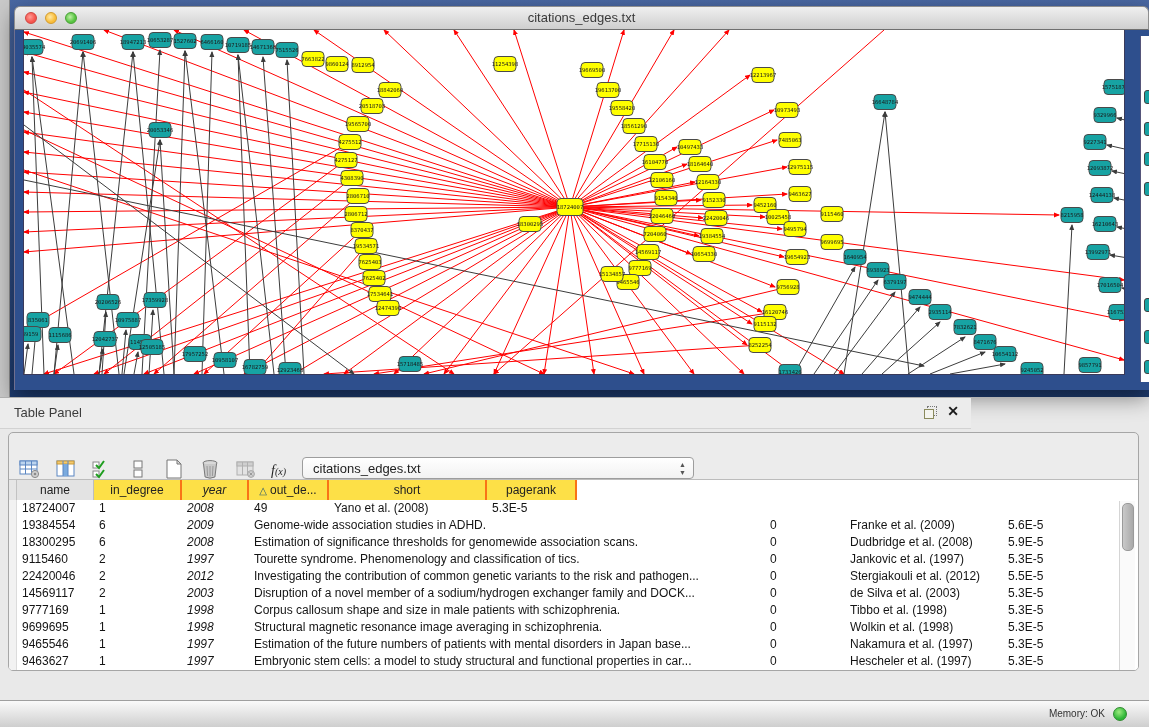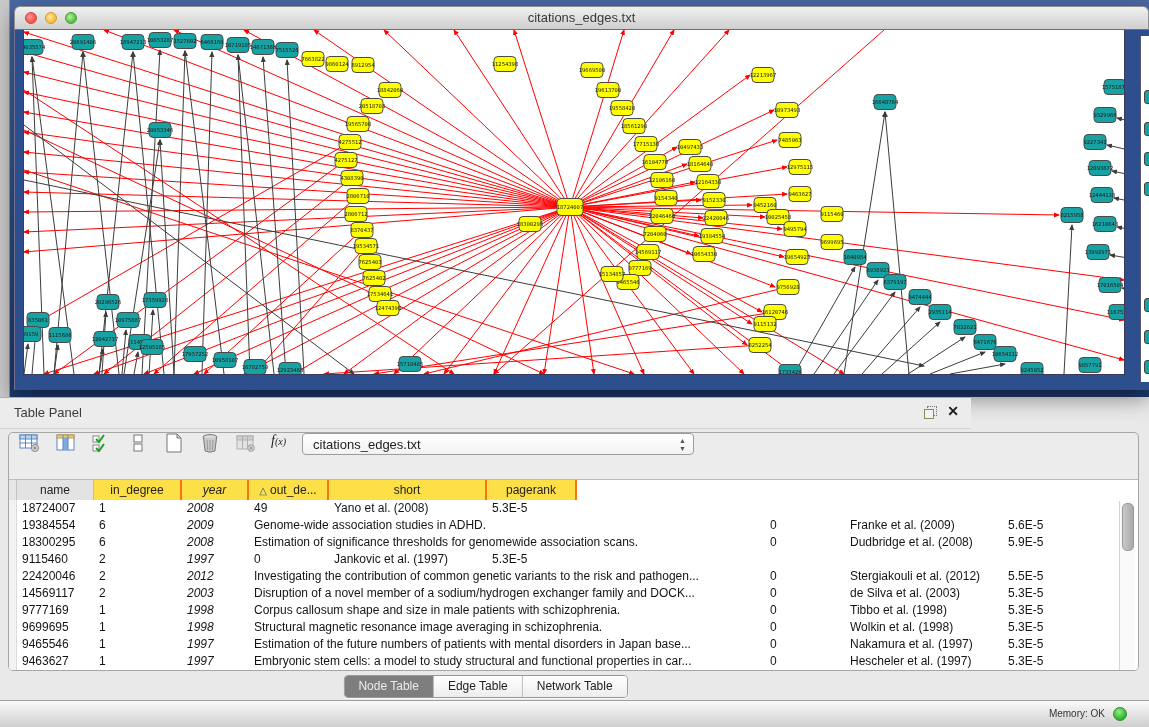--- a/index.html
+++ b/index.html
@@ -33,21 +33,21 @@
     background:#e9e9e9;border-top:1px solid #aeaeae;}
   #tp-header{height:30px;position:relative;background:#ececec;border-bottom:1px solid #d2d2d2;}
   #tp-title{position:absolute;left:14px;top:0;line-height:30px;font-size:13px;color:#3c3c3c;}
   #float-icon{position:absolute;right:34px;top:8px;width:13px;height:13px;}
   #float-icon .sq1{position:absolute;left:0;bottom:0;width:8px;height:8px;border:1px solid #8a8a5c;background:#f4f4ee;}
   #float-icon .sq2{position:absolute;right:0;top:0;width:8px;height:8px;border:1px dotted #777;}
   #close-icon{position:absolute;right:12px;top:5px;font-size:14px;font-weight:bold;color:#1a1a1a;cursor:default;}
   #tp-box{position:absolute;left:8px;top:34px;width:1131px;height:239px;box-sizing:border-box;
     background:#ececec;border:1px solid #a6a6a6;border-radius:5px;overflow:hidden;}
   
-  #tp-toolbar{height:46px;display:flex;align-items:flex-start;padding-left:10px;}
+  #tp-toolbar{height:46px;display:flex;align-items:flex-end;padding-left:10px;}
   .tb-icon{margin-right:14px;width:22px;height:20px;position:relative;flex:0 0 auto;}
   .tb-icon svg{display:block;}
   #fx-label{font-size:14px;color:#222;font-style:italic;font-family:"Liberation Serif",serif;margin-right:16px;}
   #fx-label .small{font-size:10px;}
   #table-selector{width:392px;height:22px;background:linear-gradient(#ffffff,#f2f2f2);
     border:1px solid #9d9d9d;border-radius:4px;position:relative;
     font-size:13px;color:#222;line-height:22px;padding-left:10px;box-sizing:border-box;}
   #table-selector .arrows{position:absolute;right:7px;top:3px;line-height:8px;
     font-size:7px;color:#555;text-align:center;}
   
@@ -769,20 +769,21 @@
             <div class="tcell c3">Estimation of significance thresholds for genomewide association scans.</div>
             <div class="tcell c4">0</div>
             <div class="tcell c5">Dudbridge et al. (2008)</div>
             <div class="tcell c6">5.9E-5</div>
           </div>
           <div class="trow">
             <div class="tstub"></div>
             <div class="tcell c0">9115460</div>
             <div class="tcell c1">2</div>
             <div class="tcell c2">1997</div>
+            <div class="tcell c3">Tourette syndrome. Phenomenology and classification of tics.</div>
             <div class="tcell c4">0</div>
             <div class="tcell c5">Jankovic et al. (1997)</div>
             <div class="tcell c6">5.3E-5</div>
           </div>
           <div class="trow">
             <div class="tstub"></div>
             <div class="tcell c0">22420046</div>
             <div class="tcell c1">2</div>
             <div class="tcell c2">2012</div>
             <div class="tcell c3">Investigating the contribution of common genetic variants to the risk and pathogen...</div>
@@ -840,23 +841,18 @@
             <div class="tcell c5">Hescheler et al. (1997)</div>
             <div class="tcell c6">5.3E-5</div>
           </div>
         </div>
       <div id="vscroll">
         <div id="vthumb"></div>
       </div>
     </div>
   </div>
 
-  <div id="tp-tabs">
-      <div class="seg active">Node Table</div>
-      <div class="seg">Edge Table</div>
-      <div class="seg">Network Table</div>
-    </div>
 
   <div id="statusbar">
     <span id="memory-label">Memory: OK</span>
     <span id="memory-dot"></span>
   </div>
 </div>
 
 </body></html>

